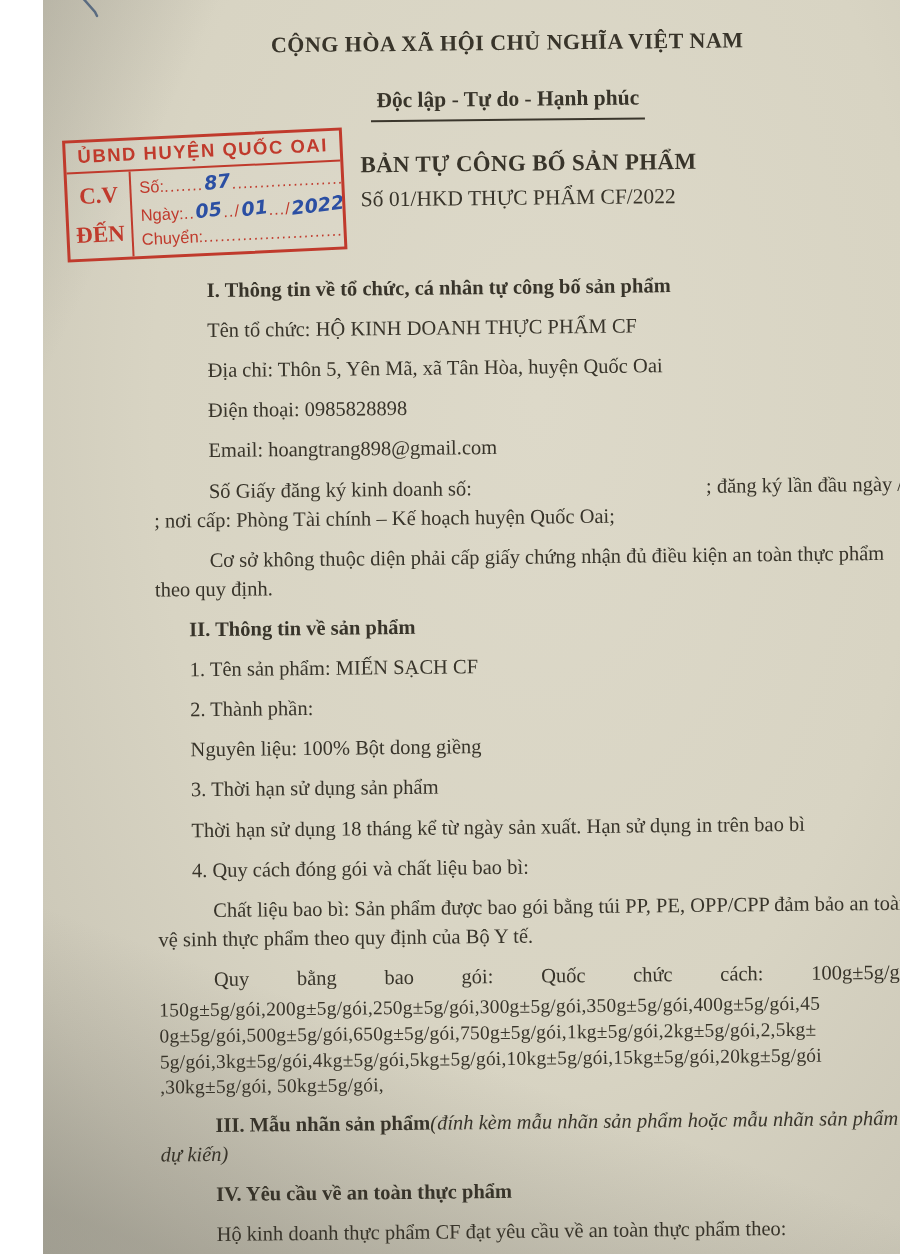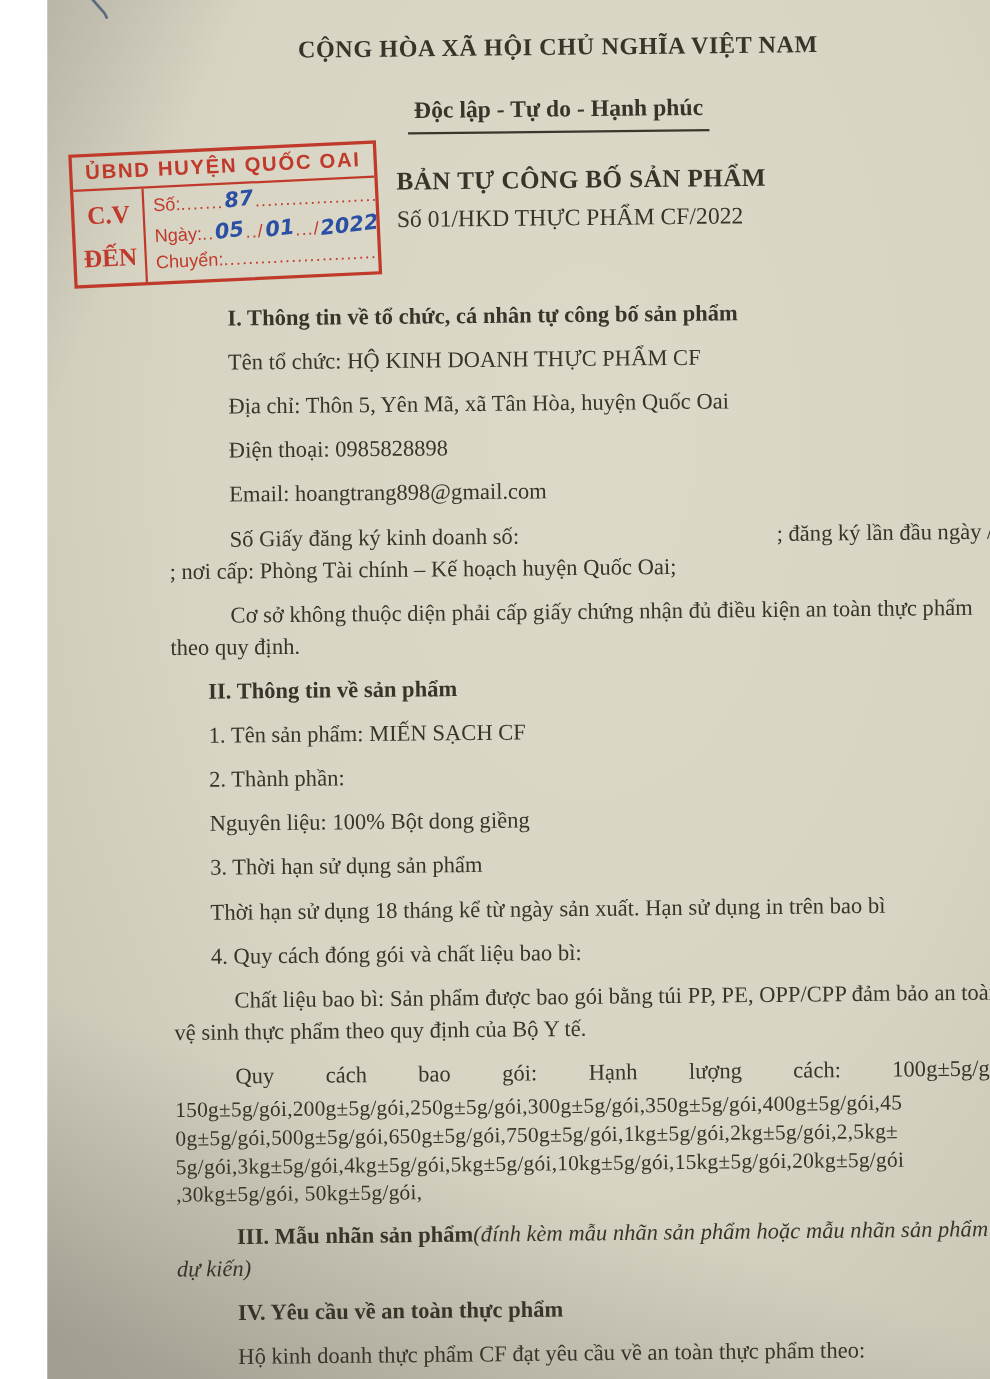--- a/index.html
+++ b/index.html
@@ -121,25 +121,25 @@
       <p class="p ind35">2. Thành phần:</p>
       <p class="p ind35">Nguyên liệu: 100% Bột dong giềng</p>
       <p class="p ind35">3. Thời hạn sử dụng sản phẩm</p>
       <p class="p ind35">Thời hạn sử dụng 18 tháng kể từ ngày sản xuất. Hạn sử dụng in trên bao bì</p>
       <p class="p ind35">4. Quy cách đóng gói và chất liệu bao bì:</p>
 
       <p class="p">Chất liệu bao bì: Sản phẩm được bao gói bằng túi PP, PE, OPP/CPP đảm bảo an toàn vệ sinh thực phẩm theo quy định của Bộ Y tế.</p>
 
       <p class="spread">
         <span>Quy</span>
-        <span>cách</span>
+        <span>bằng</span>
         <span>bao</span>
         <span>gói:</span>
-        <span>Hạnh</span>
-        <span>lượng</span>
+        <span>Quốc</span>
+        <span>chức</span>
         <span>cách:</span>
         <span>100g±5g/gói,</span>
       </p>
       <div class="packline">150g±5g/gói,200g±5g/gói,250g±5g/gói,300g±5g/gói,350g±5g/gói,400g±5g/gói,45</div>
       <div class="packline">0g±5g/gói,500g±5g/gói,650g±5g/gói,750g±5g/gói,1kg±5g/gói,2kg±5g/gói,2,5kg±</div>
       <div class="packline">5g/gói,3kg±5g/gói,4kg±5g/gói,5kg±5g/gói,10kg±5g/gói,15kg±5g/gói,20kg±5g/gói</div>
       <div class="packline packlast">,30kg±5g/gói, 50kg±5g/gói,</div>
 
       <p class="p"><span class="h">III. Mẫu nhãn sản phẩm</span><span class="it">(đính kèm mẫu nhãn sản phẩm hoặc mẫu nhãn sản phẩm dự kiến)</span></p>
 

